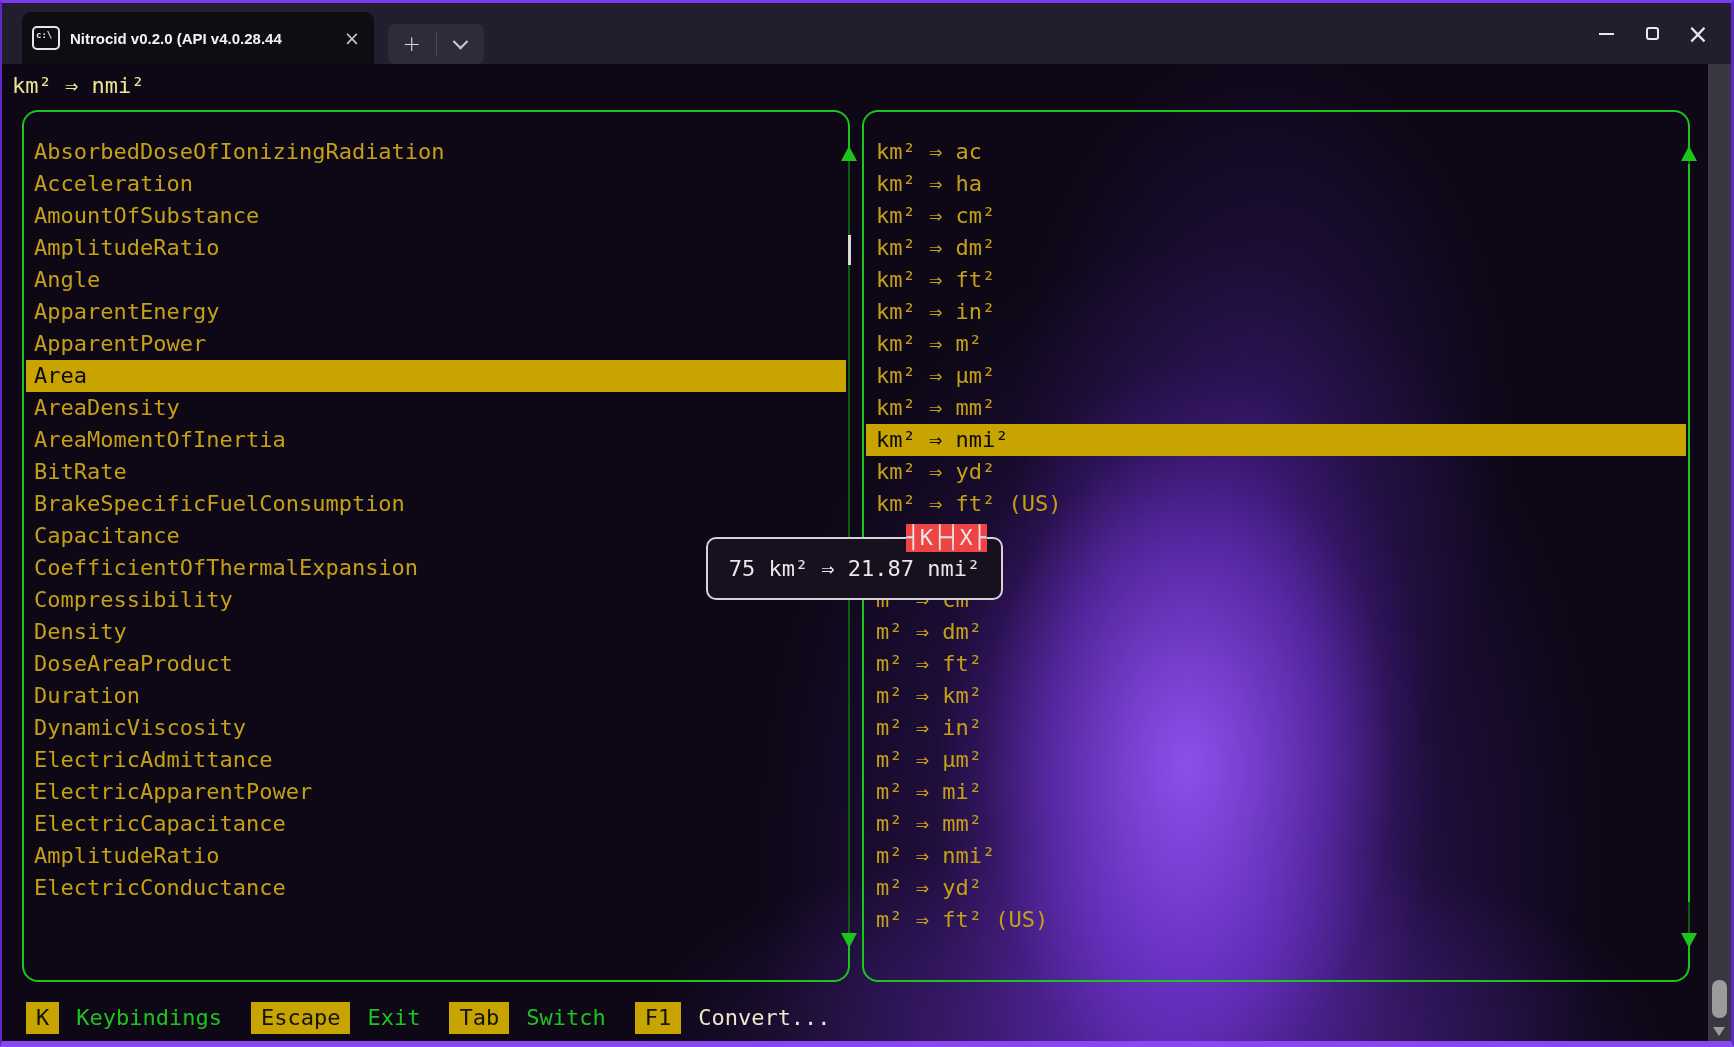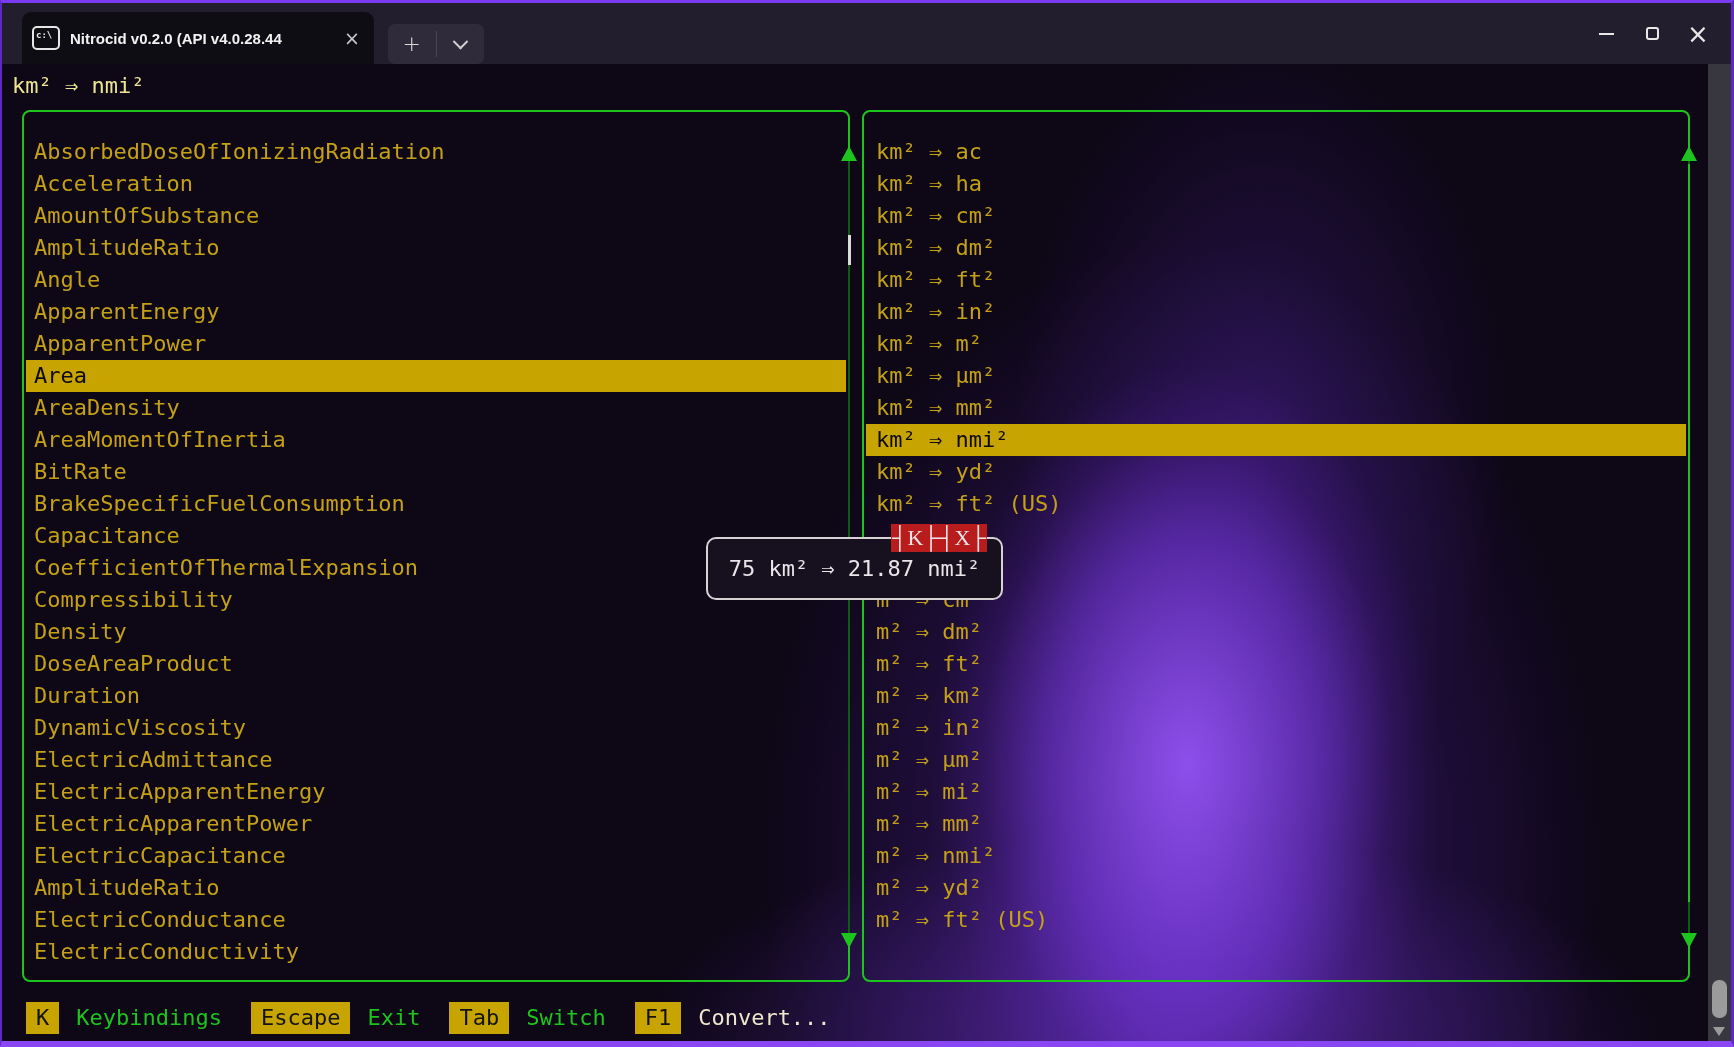--- a/index.html
+++ b/index.html
@@ -45,21 +45,21 @@
     background-image:
       radial-gradient(ellipse 250px 400px at 1185px 700px, rgba(155,88,255,0.85), rgba(128,60,240,0.48) 55%, rgba(90,35,180,0.18) 82%, rgba(13,7,22,0) 100%),
       radial-gradient(ellipse 420px 620px at 1180px 800px, rgba(128,60,240,0.50), rgba(90,35,180,0.22) 62%, rgba(13,7,22,0) 100%),
       radial-gradient(ellipse 330px 520px at 1260px 370px, rgba(110,48,220,0.28), rgba(13,7,22,0) 75%),
       radial-gradient(ellipse 620px 260px at 1150px 980px, rgba(128,60,240,0.45), rgba(13,7,22,0) 82%);
     overflow:hidden;}
   .conv-header{position:absolute;left:10px;top:7px;font-size:22px;color:var(--header-yellow);
     line-height:30px;white-space:pre;}
   
   .panel{position:absolute;top:46px;width:828px;height:872px;box-sizing:border-box;
-    border:2px solid var(--green);border-radius:8px;}
+    border:2px solid var(--green);border-radius:16px;}
   .panel.left{left:20px;}
   .panel.right{left:860px;padding-left:23px;}
   .list{position:absolute;top:24px;left:0;right:0;}
   .row{height:32px;line-height:32px;font-size:22px;color:var(--gold);white-space:pre;
        padding-left:8px;margin:0 2px;}
   .panel.right .row{padding-left:10px;}
   .row.selected{background:var(--gold-bg);color:var(--selected-text);}
   
   .edge-track{position:absolute;right:-2px;width:2px;background:var(--green-dim);}
   .edge-thumb{position:absolute;right:-2px;width:2px;background:var(--green);}
@@ -67,21 +67,21 @@
   .tri{position:absolute;right:-9px;width:0;height:0;}
   .tri.up{border-left:8px solid transparent;border-right:8px solid transparent;
           border-bottom:15px solid var(--green);}
   .tri.down{border-left:8px solid transparent;border-right:8px solid transparent;
           border-top:15px solid var(--green);}
   
   .popup{position:absolute;left:704px;top:473px;width:297px;height:63px;box-sizing:border-box;
     background:#16101f;border:2px solid var(--popup-border);border-radius:10px;
     display:flex;align-items:center;justify-content:center;z-index:5;}
   .popup-buttons{position:absolute;top:-15px;right:14px;font-size:22px;line-height:28px;
-    color:#e9e5e9;background:#b91c1c;white-space:pre;padding:0 1px;font-family:Liberation Serif, serif;}
+    color:#e9e5e9;background:#ef4444;white-space:pre;padding:0 1px;}
   .popup-text{font-size:22px;color:var(--popup-text);white-space:pre;}
   
   .statusbar{position:absolute;left:24px;top:937px;height:34px;display:flex;align-items:center;gap:29px;}
   .sb-group{display:flex;align-items:center;gap:17px;}
   .sb-key{background:var(--gold-bg);color:#131313;font-size:22px;line-height:30px;padding:1px 10px;white-space:pre;}
   .sb-label{font-size:22px;line-height:30px;white-space:pre;}
   .sb-label.green{color:var(--green);}
   .sb-label.cream{color:var(--cream);}
   
   .gutter{position:absolute;right:0;top:0;bottom:0;width:23px;background:#38363f;}
@@ -141,26 +141,24 @@
           <div class="row">BitRate</div>
           <div class="row">BrakeSpecificFuelConsumption</div>
           <div class="row">Capacitance</div>
           <div class="row">CoefficientOfThermalExpansion</div>
           <div class="row">Compressibility</div>
           <div class="row">Density</div>
           <div class="row">DoseAreaProduct</div>
           <div class="row">Duration</div>
           <div class="row">DynamicViscosity</div>
           <div class="row">ElectricAdmittance</div>
-          <div class="row">ElectricApparentEnergy</div>
           <div class="row">ElectricApparentPower</div>
           <div class="row">ElectricCapacitance</div>
           <div class="row">AmplitudeRatio</div>
           <div class="row">ElectricConductance</div>
-          <div class="row">ElectricConductivity</div>
         </div>
       <div class="edge-track" style="top:48px;bottom:40px;"></div>
       <div class="edge-cursor" style="top:123px;height:30px;"></div>
       <div class="tri up" style="top:34px;"></div>
       <div class="tri down" style="top:821px;"></div>
     </div>
 
     <div class="panel right">
       <div class="list" id="right-list">
           <div class="row">km² ⇒ ac</div>

